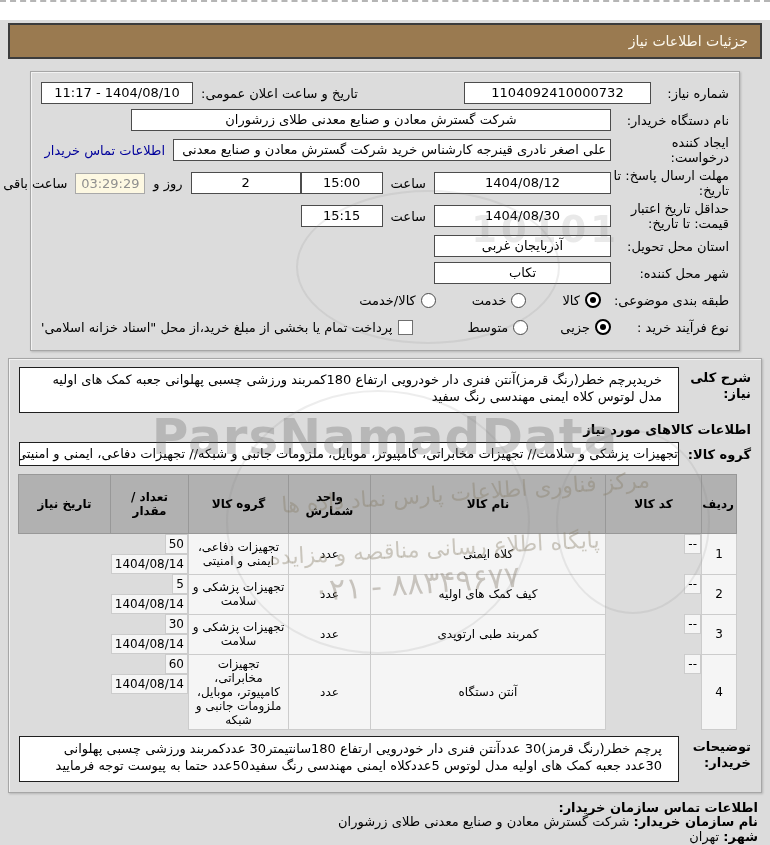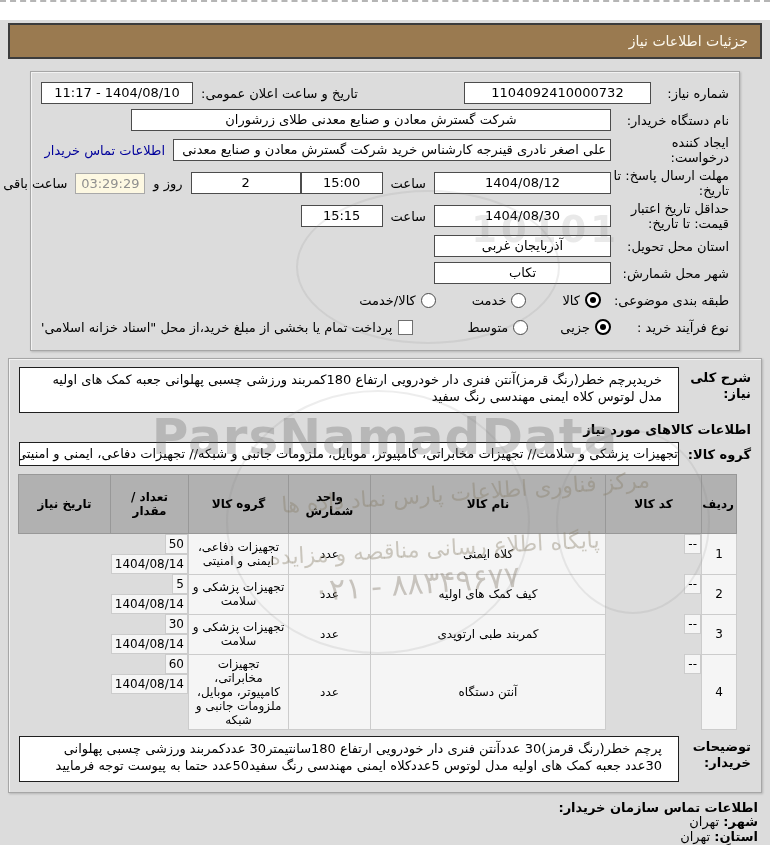--- a/index.html
+++ b/index.html
@@ -139,21 +139,21 @@
     <div class="mini-label">ساعت</div>
     <div class="ibox w-time ltr">15:15</div>
   </div>
 
   <div class="frow">
     <div class="flabel">استان محل تحویل:</div>
     <div class="ibox w-prov">آذربایجان غربی</div>
   </div>
 
   <div class="frow">
-    <div class="flabel">شهر محل شمارش:</div>
+    <div class="flabel">شهر محل کننده:</div>
     <div class="ibox w-prov">تکاب</div>
   </div>
 
   <div class="frow">
     <div class="flabel">طبقه بندی موضوعی:</div>
     <span class="radio selected"></span>
     <span class="opt-label" style="margin-left:26px;">کالا</span>
     <span class="radio"></span>
     <span class="opt-label" style="margin-left:26px;">خدمت</span>
     <span class="radio"></span>
@@ -251,20 +251,21 @@
 
   <div class="desc-row">
     <div class="desc-label">توضیحات خریدار:</div>
     <div class="desc-box">پرچم خطر(رنگ قرمز)30 عددآنتن فنری دار خودرویی ارتفاع 180سانتیمتر30 عددکمربند ورزشی چسبی پهلوانی 30عدد جعبه کمک های اولیه مدل لوتوس 5عددکلاه ایمنی مهندسی رنگ سفید50عدد حتما به پیوست توجه فرمایید</div>
   </div>
 
 </div>
 
 <div class="contact">
   <div class="bold">اطلاعات تماس سازمان خریدار:</div>
+  <div><span class="bold">نام سازمان خریدار:</span><span> شرکت گسترش معادن و صنایع معدنی طلای زرشوران</span></div>
   <div><span class="bold">شهر:</span><span> تهران</span></div>
   <div><span class="bold">استان:</span><span> تهران</span></div>
   <div><span class="bold">دورنگار:</span> <span class="ltr">021-89777754</span></div>
 
 </div>
 
 <div class="wm wm-circle c1"></div>
 <div class="wm wm-circle c2"></div>
 <div class="wm wm-circle c3"></div>
 <div class="wm wm-digits ltr">10101</div>

